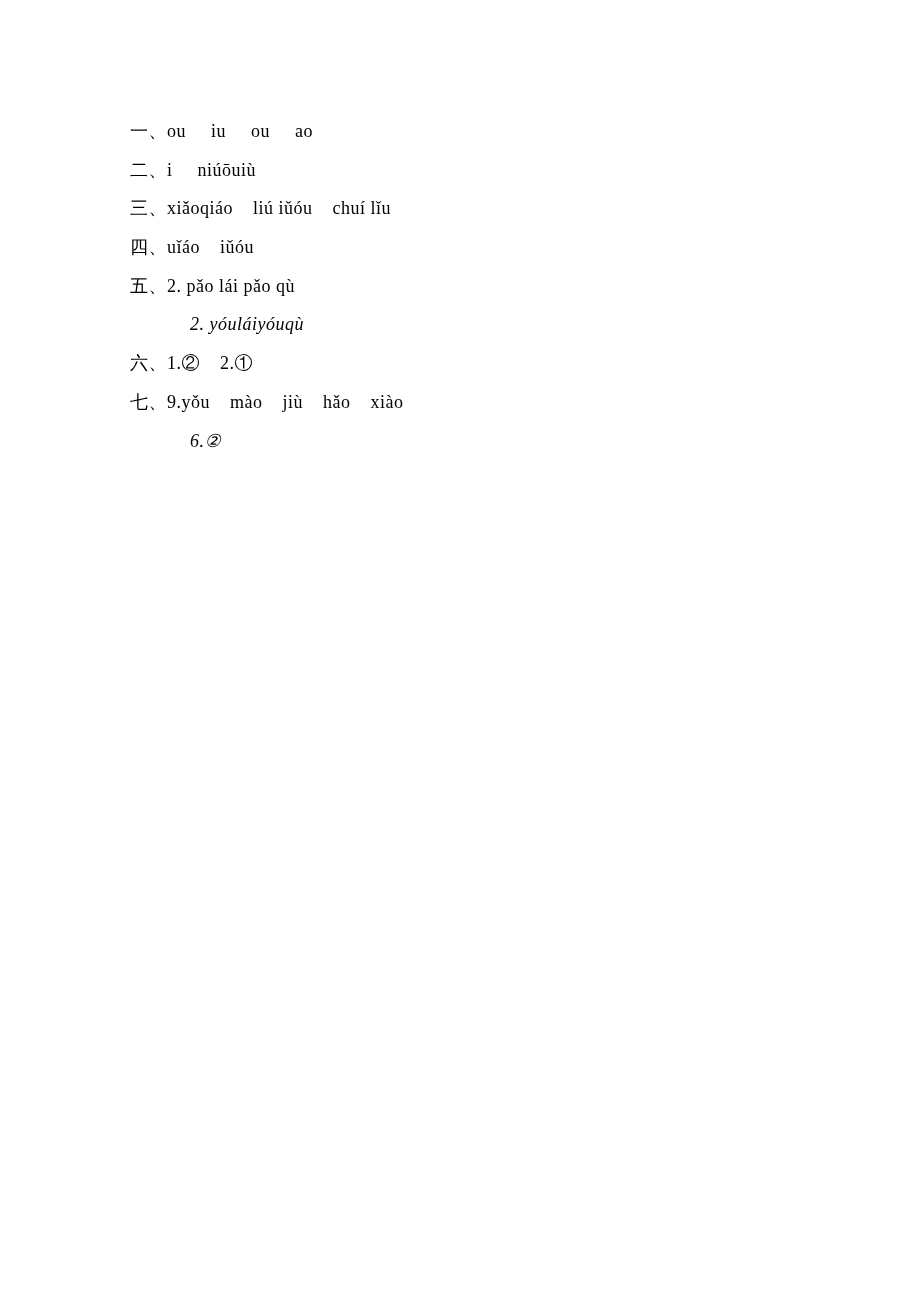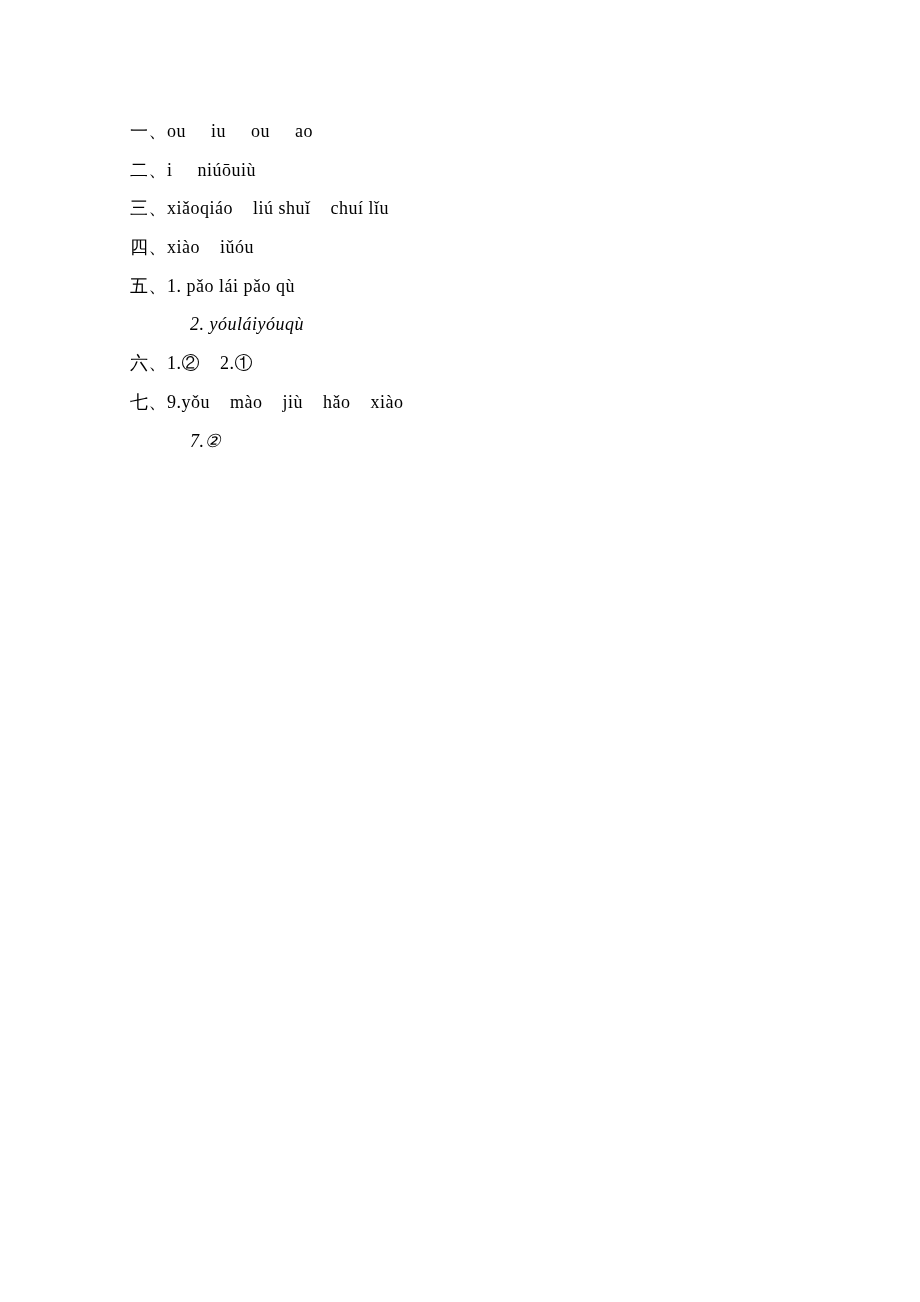--- a/index.html
+++ b/index.html
@@ -27,25 +27,25 @@
       font-style: italic;
     }
   </style>
 </head>
 <body>
 
 <div class="line"><span>一、</span><span>ou     iu     ou     ao</span></div>
 
 <div class="line"><span>二、</span><span>i     niúōuiù</span></div>
 
-<div class="line"><span>三、</span><span>xiǎoqiáo    liú shuǐ    chuí lǐu</span></div>
+<div class="line"><span>三、</span><span>xiǎoqiáo    liú iǔóu    chuí lǐu</span></div>
 
-<div class="line"><span>四、</span><span>xiào    iǔóu</span></div>
+<div class="line"><span>四、</span><span>uǐáo    iǔóu</span></div>
 
-<div class="line"><span>五、</span><span>1. pǎo lái pǎo qù</span></div>
+<div class="line"><span>五、</span><span>2. pǎo lái pǎo qù</span></div>
 
 <div class="line indent"><span>2. yóuláiyóuqù</span></div>
 
 <div class="line"><span>六、</span><span>1.②    2.①</span></div>
 
 <div class="line"><span>七、</span><span>9.yǒu    mào    jiù    hǎo    xiào</span></div>
 
-<div class="line indent"><span>7.②</span></div>
+<div class="line indent"><span>6.②</span></div>
 
 </body></html>

